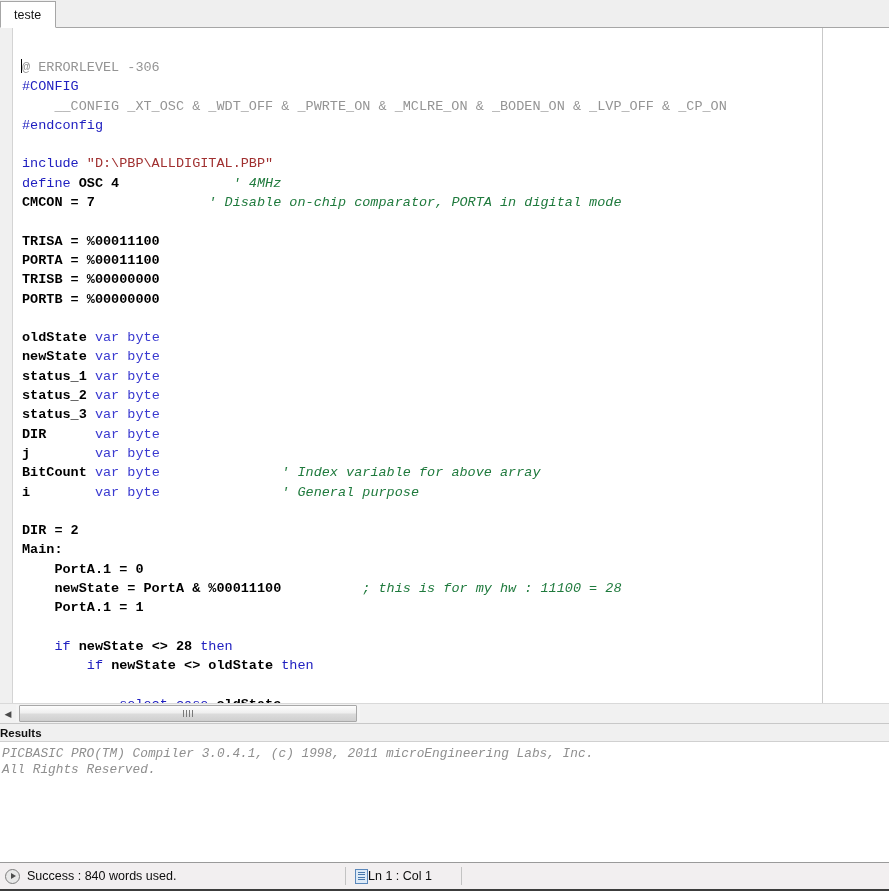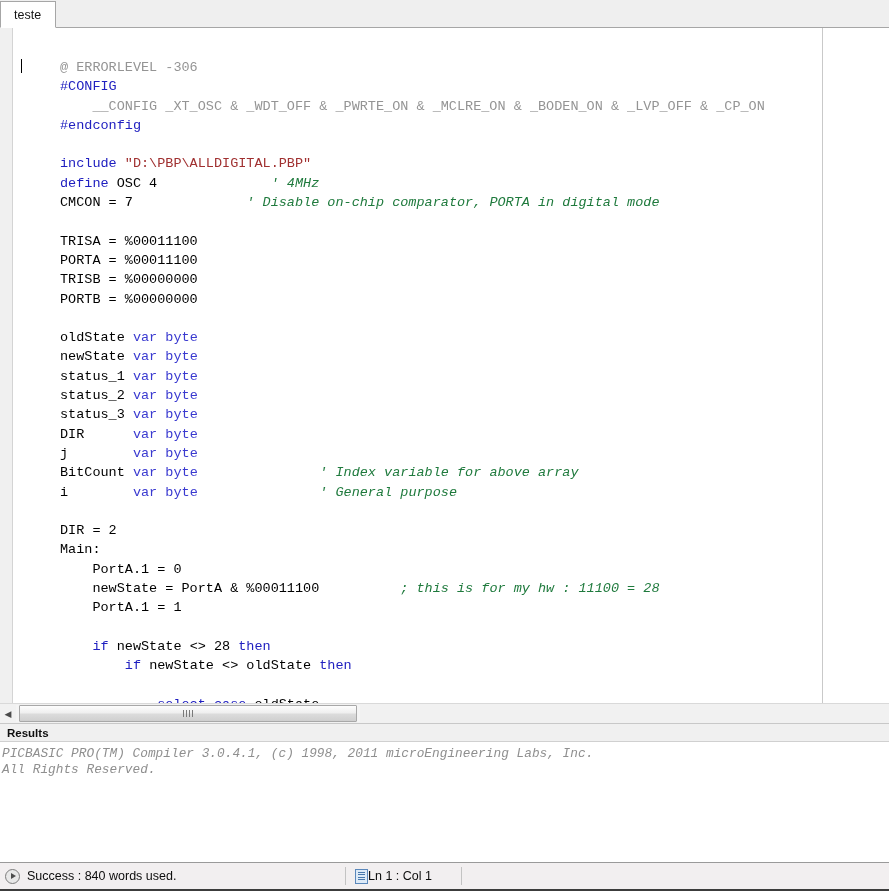--- a/index.html
+++ b/index.html
@@ -98,29 +98,28 @@
     position: absolute;
     left: 22px;
     top: 30px;
     right: 0;
     font-family: "Liberation Mono", "DejaVu Sans Mono", monospace;
     font-size: 13.5px;
     line-height: 19.3px;
     white-space: pre;
     color: #000000;
     z-index: 1;
-    margin-left: 38px;
   }
   .code .ln { display: block; height: 19.3px; }
   .kw   { color: #2020c0; }
   .kw2  { color: #3a3ad0; text-align: right; }
   .gray { color: #949494; }
   .str  { color: #a03030; }
   .cmt  { color: #1f7a3d; font-style: italic; }
-  .plain{ color: #000000; }
+  .plain{ color: #000000; font-weight: bold; }
 
   
   .hscroll {
     flex: 0 0 auto;
     height: 20px;
     background: #f1f1f1;
     border-top: 1px solid #d9d9d9;
     display: flex;
     align-items: center;
     position: relative;
@@ -177,21 +176,21 @@
 
   
   .results-header {
     flex: 0 0 auto;
     height: 19px;
     background: #f0f0f0;
     border-top: 1px solid #c8c8c8;
     border-bottom: 1px solid #d0d0d0;
     display: flex;
     align-items: center;
-    padding-left: 7px;
+    padding-left: 0;
     box-sizing: border-box;
     font-size: 11.5px;
     font-weight: bold;
     color: #101010;
     font-family: "Liberation Sans", sans-serif;
   }
   .results-body {
     flex: 1 1 auto;
     background: #ffffff;
     position: relative;

